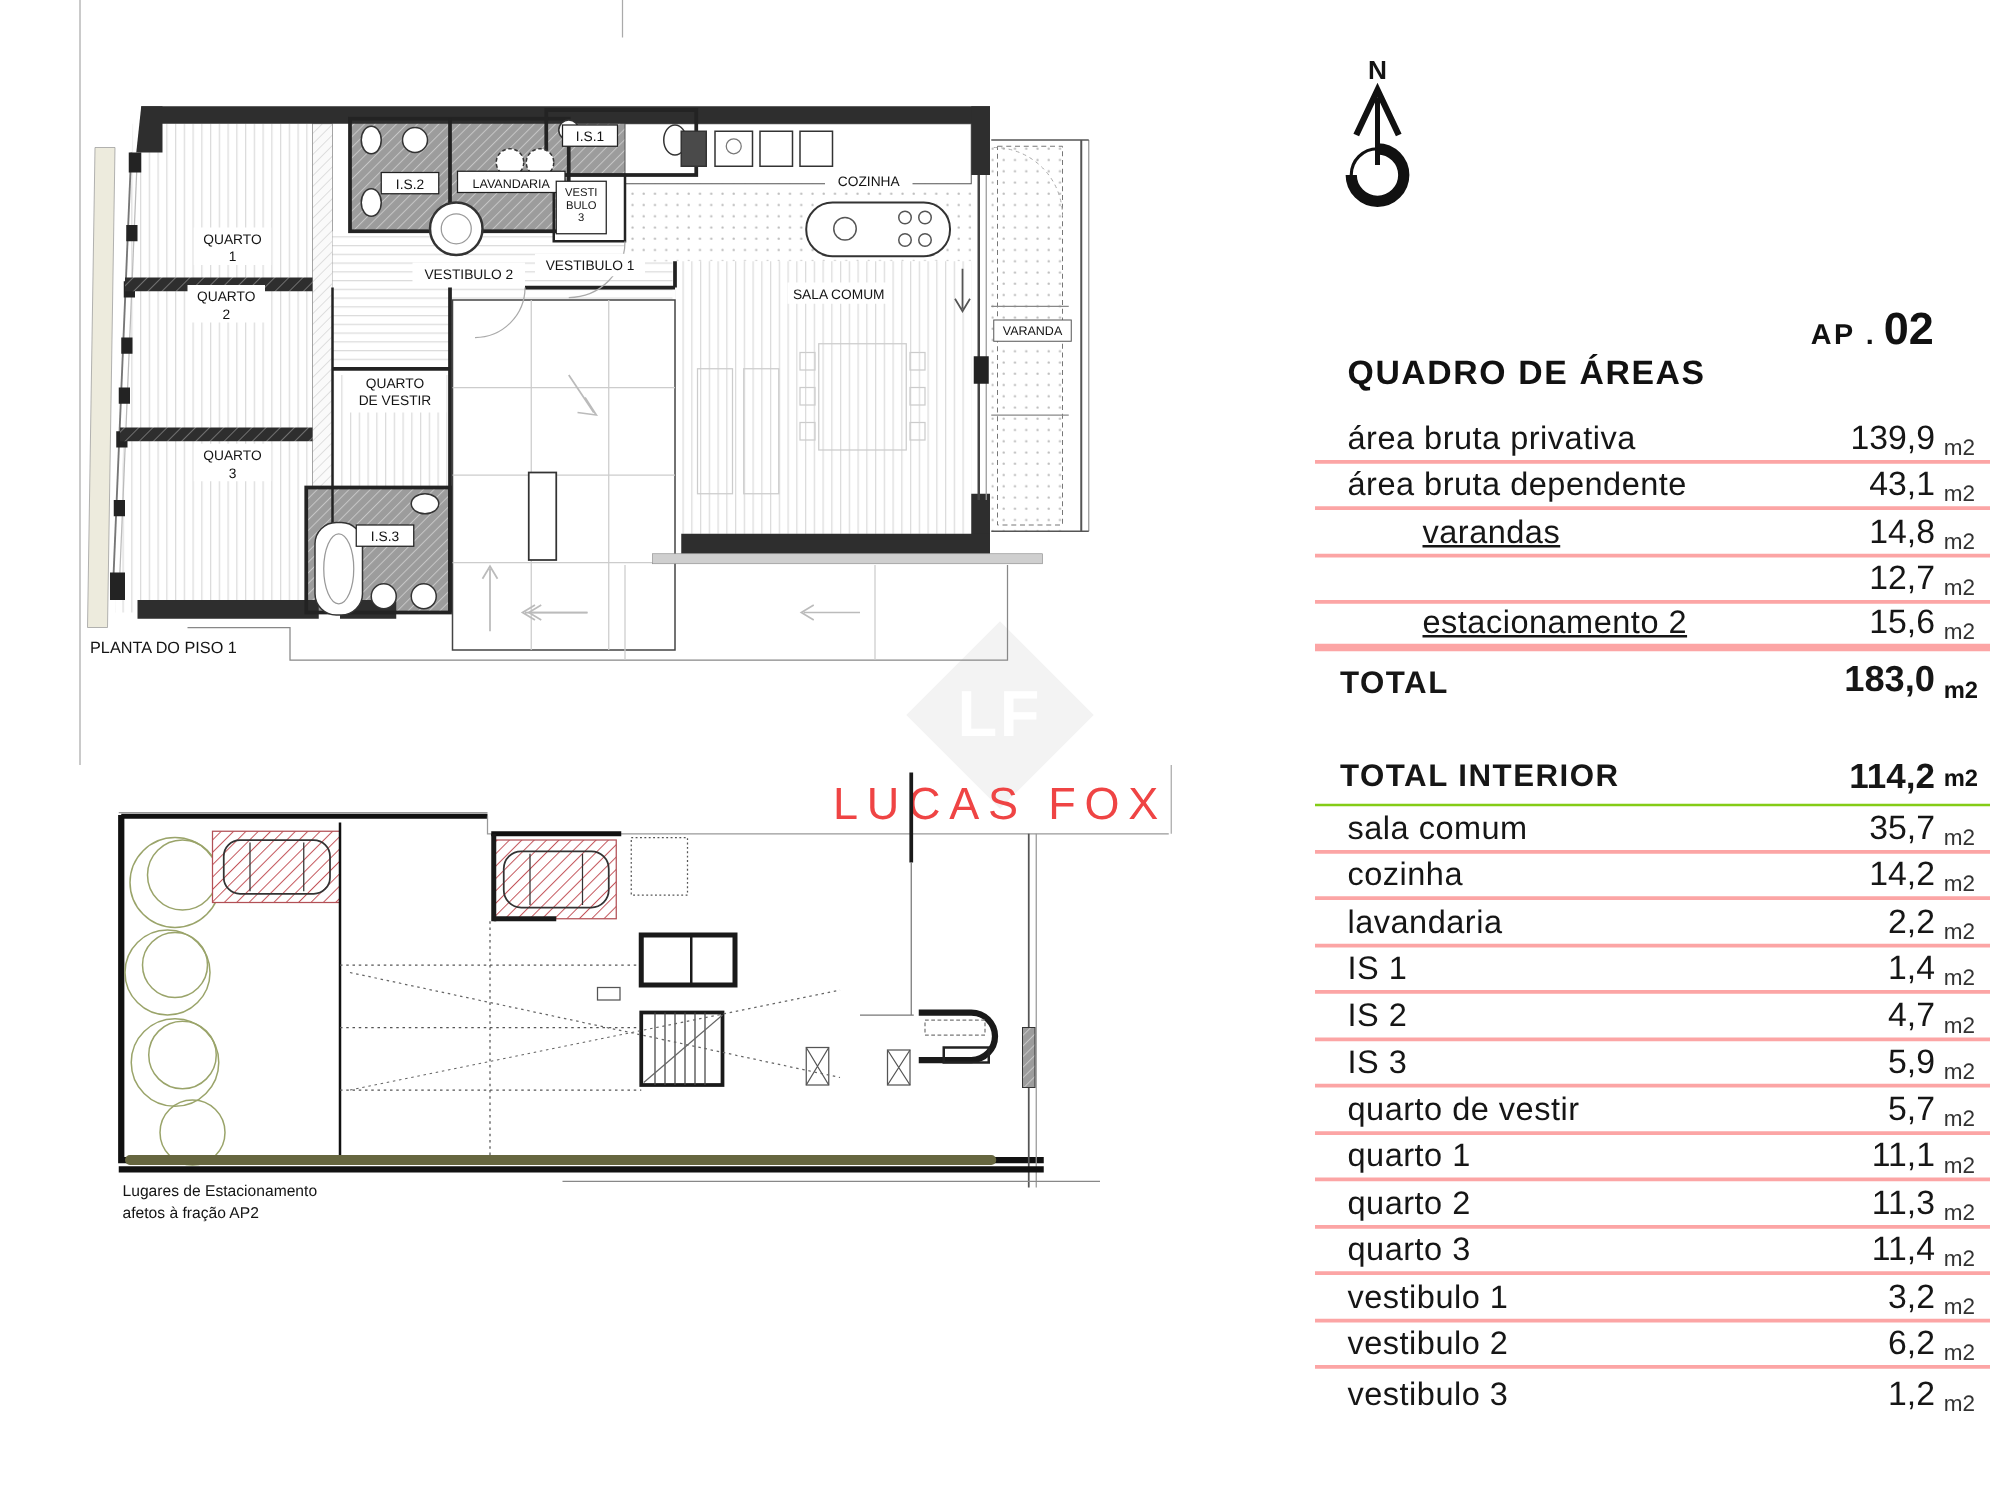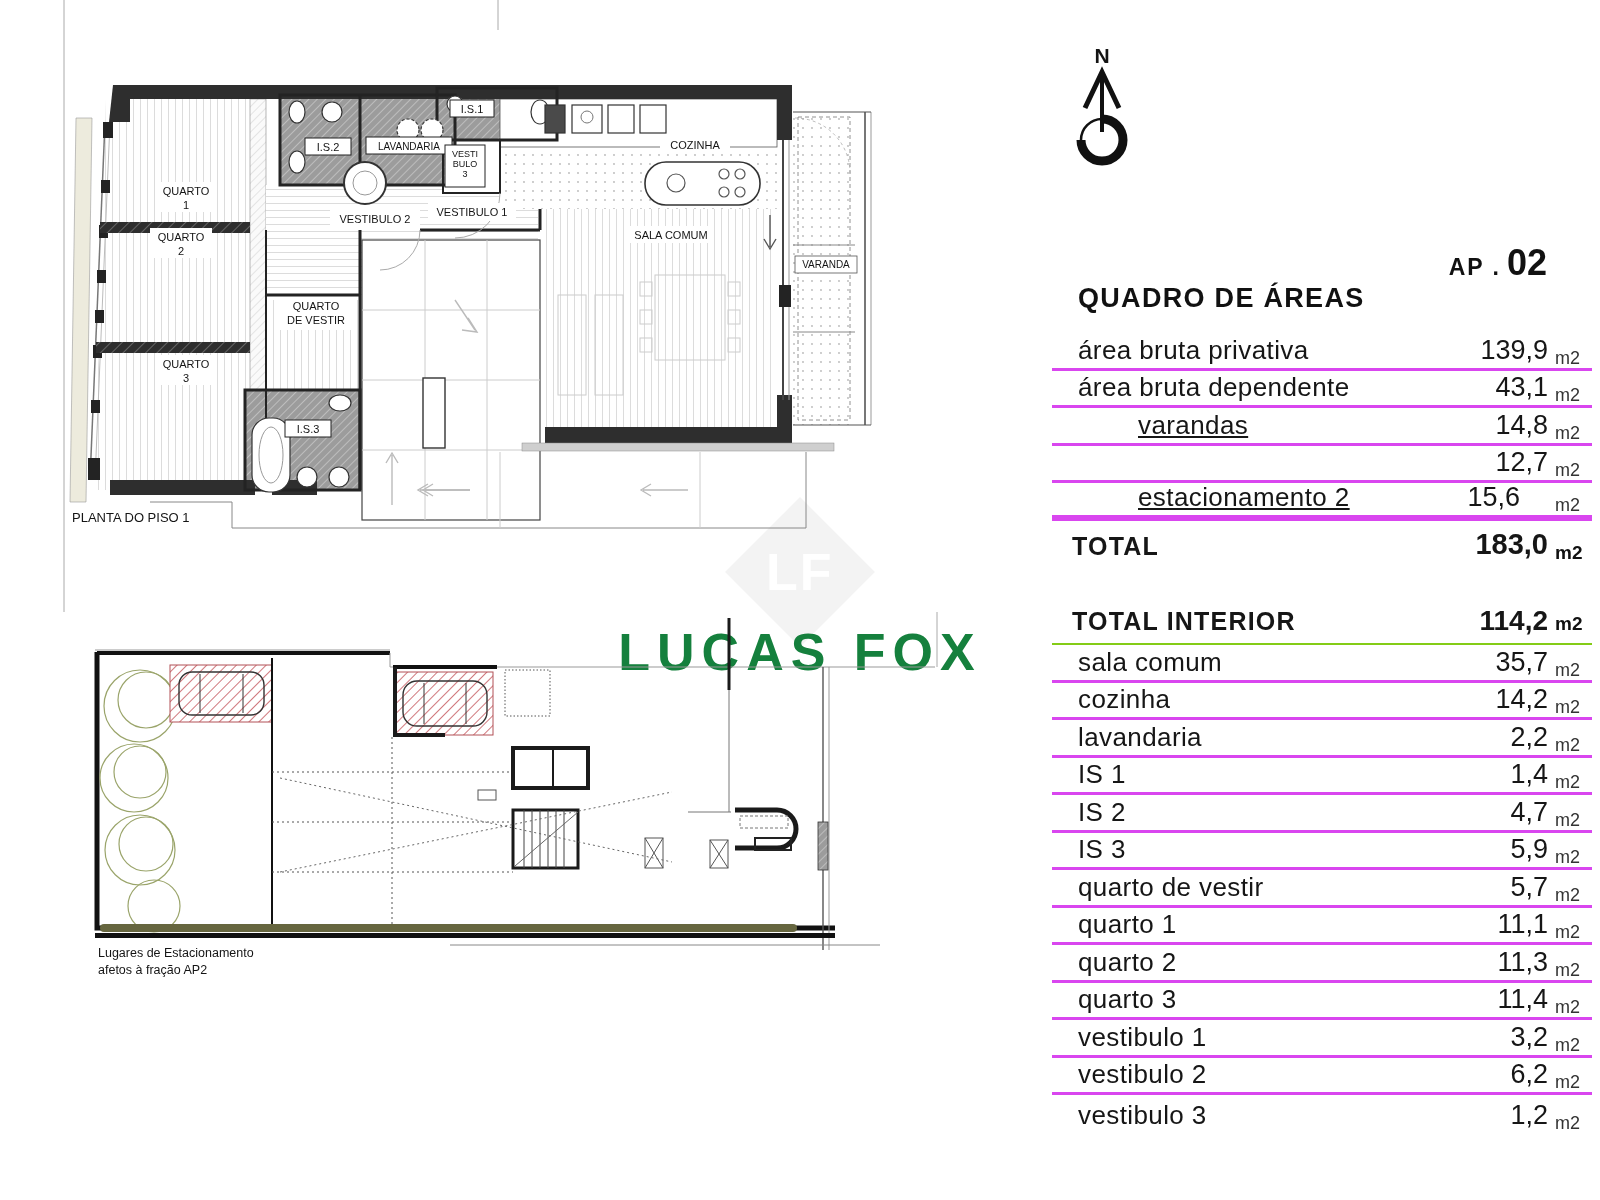--- a/index.html
+++ b/index.html
@@ -6,37 +6,37 @@
   #canvas{position:relative;width:1600px;height:1200px;background:#fff;overflow:hidden;
           font-family:"Liberation Sans",sans-serif;color:#141414;}
   .abs{position:absolute;}
   svg{display:block;}
   svg text{font-family:"Liberation Sans",sans-serif;fill:#141414;}
 
   
   .wm-diamond{left:747px;top:519px;width:106px;height:106px;background:#f3f3f3;
               transform:rotate(45deg);z-index:0;display:flex;align-items:center;justify-content:center;}
   .wm-lf{transform:rotate(-45deg);font-size:52px;font-weight:800;color:#ffffff;letter-spacing:2px;}
-  .wm-name{left:600px;top:622px;width:400px;text-align:center;font-size:52px;font-weight:700;
-           color:#15803d;letter-spacing:7px;z-index:0;white-space:nowrap;}
+  .wm-name{left:600px;top:622px;width:400px;text-align:center;font-size:36px;font-weight:400;
+           color:#ef4444;letter-spacing:7px;z-index:0;white-space:nowrap;}
 
   
   .panel-title{left:1078px;top:251px;font-size:27px;font-weight:800;letter-spacing:1.3px;color:#111;z-index:2;margin-top:32px;}
   .ap-badge{top:242px;right:53px;display:flex;align-items:baseline;gap:6px;z-index:2;}
   .ap-prefix{font-size:23px;font-weight:800;letter-spacing:2px;color:#111;text-align:center;}
   .ap-number{font-size:36px;font-weight:800;color:#111;}
 
   .tablewrap{left:1052px;width:540px;z-index:2;}
   .row{display:flex;align-items:flex-end;height:37.5px;box-sizing:border-box;
-       border-bottom:3px solid #d946ef;padding-bottom:2px;}
+       border-bottom:3px solid #fca5a5;padding-bottom:2px;}
   .row .lbl{font-size:26px;letter-spacing:.4px;color:#161616;padding-left:26px;white-space:nowrap;}
   .row.indent .lbl{padding-left:86px;text-decoration:underline;}
   .row .val{margin-left:auto;font-size:27px;color:#161616;}
   .row .unit{width:44px;font-size:18px;color:#333;padding-left:7px;box-sizing:border-box;position:relative;top:3px;}
-  .row.thick{border-bottom-width:6px;gap:28px;}
+  .row.thick{border-bottom-width:6px;}
   .row.noline{border-bottom:none;}
   .row.bold{border-bottom:none;height:42px;}
   .row.bold .lbl{font-size:25px;font-weight:800;letter-spacing:1.2px;padding-left:20px;}
   .row.bold .val{font-size:29px;font-weight:800;}
   .row.bold .unit{font-size:19px;font-weight:800;color:#111;}
   .row.header{height:44px;border-bottom:2px solid #84cc16;align-items:center;}
   .row.header .lbl{font-size:25px;font-weight:800;letter-spacing:1.2px;padding-left:20px;}
   .row.header .val{font-size:28px;font-weight:800;}
   .row.header .unit{font-size:19px;font-weight:800;color:#111;}
 

